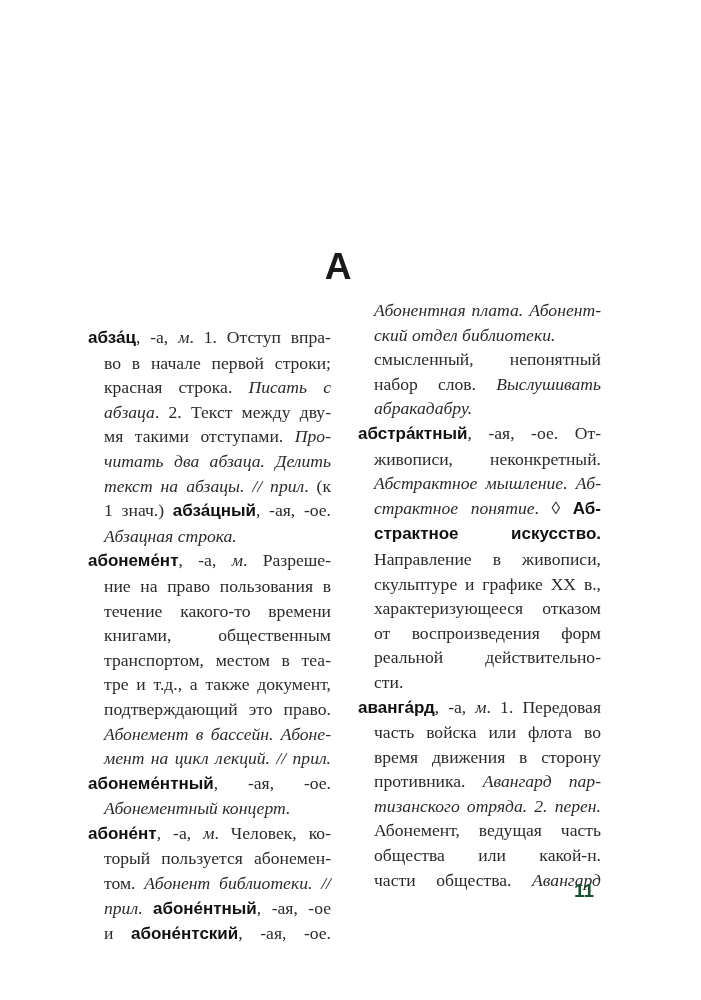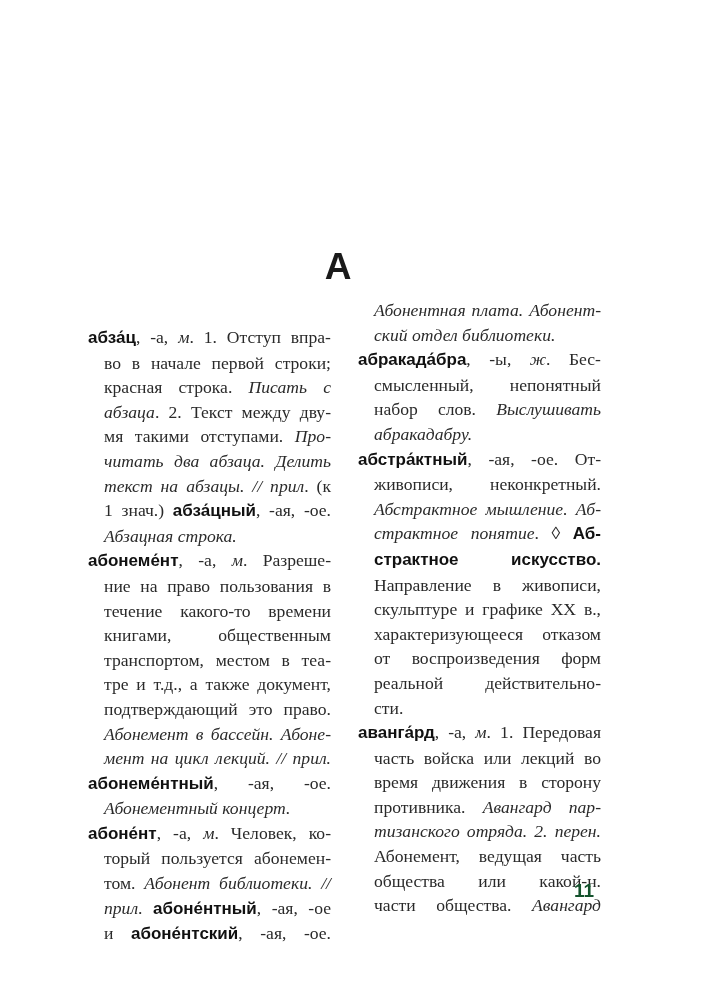--- a/index.html
+++ b/index.html
@@ -52,37 +52,36 @@
       <span class="line last" style="padding-left: 16px; width: 227px;"><span class="it">Абонементный концерт.</span></span>
       <span class="line" style="padding-left: 0px; width: 243px;"><span class="hw">абоне́нт</span><span>, -а, </span><span class="it">м</span><span>. Человек, ко-</span></span>
       <span class="line" style="padding-left: 16px; width: 227px;"><span>торый пользуется абонемен-</span></span>
       <span class="line" style="padding-left: 16px; width: 227px;"><span>том. </span><span class="it">Абонент библиотеки. //</span></span>
       <span class="line" style="padding-left: 16px; width: 227px;"><span class="it">прил</span><span>. </span><span class="hw">абоне́нтный</span><span>, -ая, -ое</span></span>
       <span class="line" style="padding-left: 16px; width: 227px;"><span>и </span><span class="hw">абоне́нтский</span><span>, -ая, -ое.</span></span>
     </div>
   <div class="col right" id="rightcol">
       <span class="line" style="padding-left: 16px; width: 227px;"><span class="it">Абонентная плата. Абонент-</span></span>
       <span class="line last" style="padding-left: 16px; width: 227px;"><span class="it">ский отдел библиотеки.</span></span>
-      <span class="line" style="padding-left: 0px; width: 243px;"><span class="hw">абракада́бра</span><span>, -ы, </span><span class="it">ж</span><span>. Бес-</span></span>
       <span class="line" style="padding-left: 16px; width: 227px;"><span>смысленный, непонятный</span></span>
       <span class="line" style="padding-left: 16px; width: 227px;"><span>набор слов. </span><span class="it">Выслушивать</span></span>
       <span class="line last" style="padding-left: 16px; width: 227px;"><span class="it">абракадабру.</span></span>
       <span class="line" style="padding-left: 0px; width: 243px;"><span class="hw">абстра́ктный</span><span>, -ая, -ое. От-</span></span>
       <span class="line" style="padding-left: 16px; width: 227px;"><span>живописи, неконкретный.</span></span>
       <span class="line" style="padding-left: 16px; width: 227px;"><span class="it">Абстрактное мышление. Аб-</span></span>
       <span class="line" style="padding-left: 16px; width: 227px;"><span class="it">страктное понятие</span><span>. ◊ </span><span class="hw">Аб-</span></span>
       <span class="line" style="padding-left: 16px; width: 227px;"><span class="hw">страктное искусство.</span></span>
       <span class="line" style="padding-left: 16px; width: 227px;"><span>Направление в живописи,</span></span>
       <span class="line" style="padding-left: 16px; width: 227px;"><span>скульптуре и графике XX в.,</span></span>
       <span class="line" style="padding-left: 16px; width: 227px;"><span>характеризующееся отказом</span></span>
       <span class="line" style="padding-left: 16px; width: 227px;"><span>от воспроизведения форм</span></span>
       <span class="line" style="padding-left: 16px; width: 227px;"><span>реальной действительно-</span></span>
       <span class="line last" style="padding-left: 16px; width: 227px;"><span>сти.</span></span>
       <span class="line" style="padding-left: 0px; width: 243px;"><span class="hw">аванга́рд</span><span>, -а, </span><span class="it">м</span><span>. 1. Передовая</span></span>
-      <span class="line" style="padding-left: 16px; width: 227px;"><span>часть войска или лекций во</span></span>
+      <span class="line" style="padding-left: 16px; width: 227px;"><span>часть войска или флота во</span></span>
       <span class="line" style="padding-left: 16px; width: 227px;"><span>время движения в сторону</span></span>
       <span class="line" style="padding-left: 16px; width: 227px;"><span>противника. </span><span class="it">Авангард пар-</span></span>
       <span class="line" style="padding-left: 16px; width: 227px;"><span class="it">тизанского отряда. 2. перен.</span></span>
       <span class="line" style="padding-left: 16px; width: 227px;"><span>Абонемент, ведущая часть</span></span>
       <span class="line" style="padding-left: 16px; width: 227px;"><span>общества или какой-н.</span></span>
       <span class="line" style="padding-left: 16px; width: 227px;"><span>части общества. </span><span class="it">Авангард</span></span>
     </div>
 
   <div class="pnum">11</div>
 </div>

